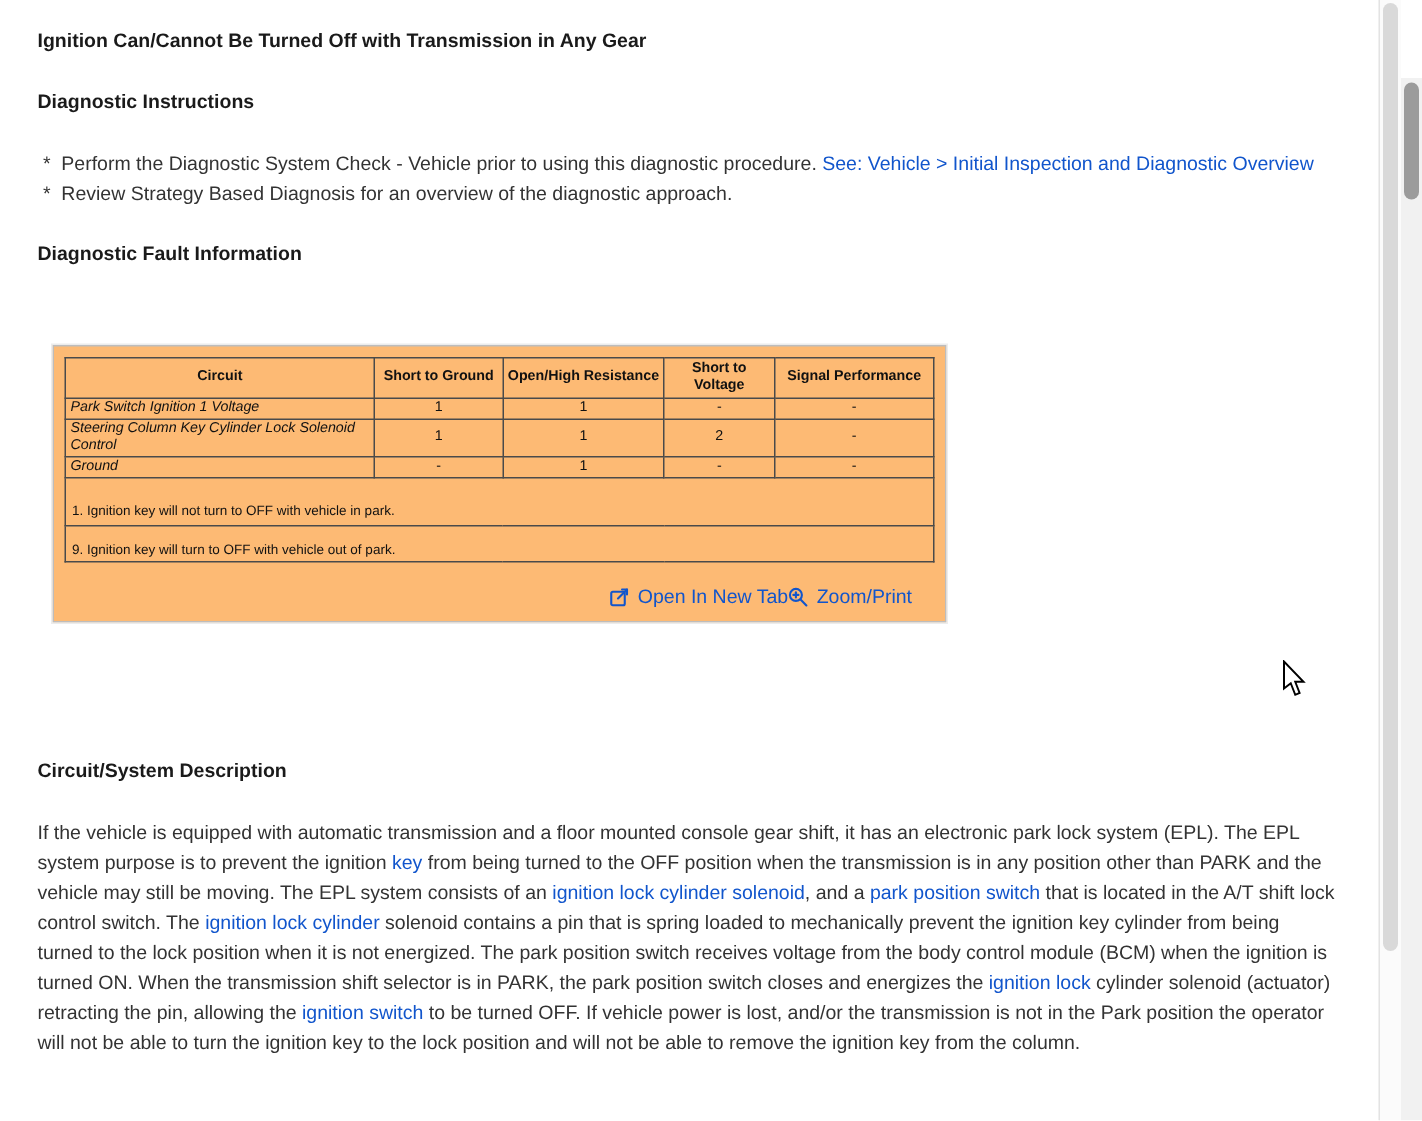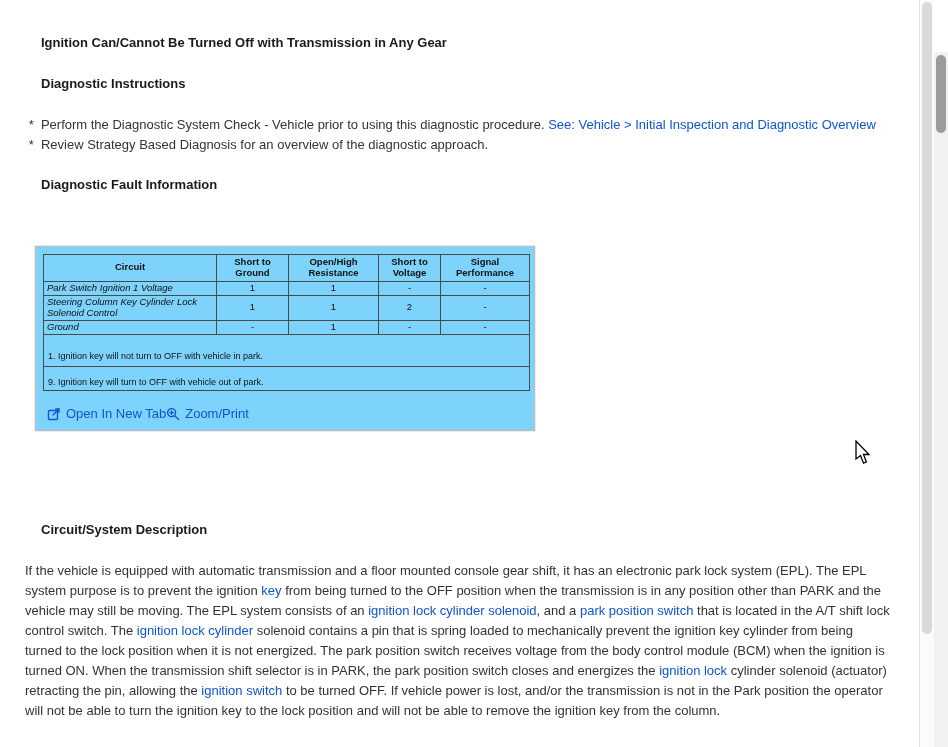--- a/index.html
+++ b/index.html
@@ -16,51 +16,51 @@
     background:#ffffff;
     font-family:"Liberation Sans","DejaVu Sans",sans-serif;
     color:var(--body);
   }
   .page{
     position:absolute;top:0;left:0;width:920px;height:747px;
     padding:17px 28px 0 25px;overflow:hidden;
   }
   h1,h2{
     font-size:13px;font-weight:700;color:var(--heading);
-    margin:16px;line-height:20px;
+    margin:0;line-height:20px;
   }
   h1{margin-bottom:21px;}
   .h-instructions{margin-bottom:21px;}
   .bullets{font-size:13px;line-height:20px;color:var(--body);}
   .bullet{white-space:pre-wrap;}
   .h-fault{margin-top:20px;}
   .inline-link{color:var(--link);cursor:pointer;text-decoration:none;}
   .figure-box{
-    width:500px;margin:51px 0 0 10px;background:#7dd3fc;
+    width:596px;margin:51px 0 0 10px;background:#fdba74;
     border:1px solid var(--figborder);outline:1px solid #ececec;
   }
   .figure-img-area{padding:7px 7px 9px;}
   table.fault-table{
     border-collapse:collapse;width:100%;table-layout:fixed;
     font-size:9.5px;color:#111;line-height:1.15;
   }
   table.fault-table th,table.fault-table td{border:1px solid var(--tborder);}
   table.fault-table th{font-weight:700;text-align:center;padding:2px 2px;}
   td.val-cell{text-align:center;padding:1px 2px;}
   td.circuit-cell{text-align:left;padding:1px 3px;font-style:italic;}
   td.footnote-cell{text-align:left;padding:16px 4px 5px;font-size:9px;}
   tr.footnote-row-last td.footnote-cell{padding:10px 4px 3px;}
   col.col-circuit{width:173px;}
   col.col-a{width:72px;}
   col.col-b{width:90px;}
   col.col-c{width:62px;}
   col.col-d{width:89px;}
   .figure-footer{
-    display:flex;justify-content:flex-start;align-items:center;
-    height:30px;padding:0 9px 3px 11px;
+    display:flex;justify-content:flex-end;align-items:center;
+    height:30px;padding:0 22px 3px 11px;
   }
   .fig-link{
     color:var(--link);font-size:13px;display:flex;align-items:center;
     gap:5px;cursor:pointer;text-decoration:none;
   }
   .fig-link svg{flex:0 0 auto;}
   .h-circuit{margin-top:89px;}
   .description{
     font-size:13px;line-height:20px;color:var(--body);
     margin:21px 0 0;white-space:pre-wrap;

